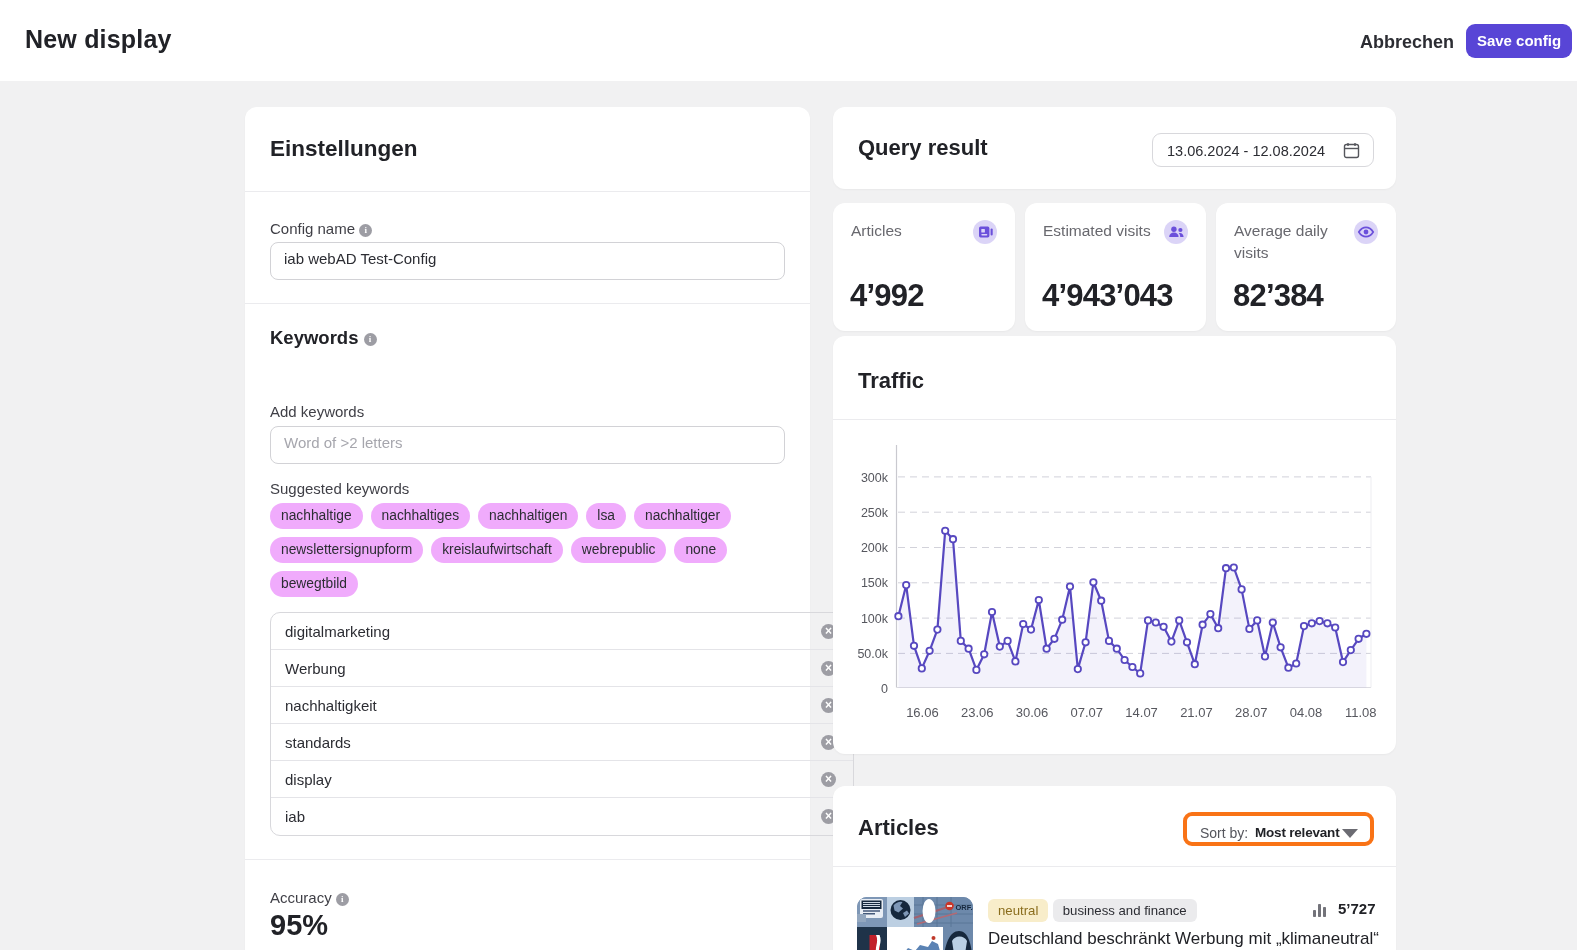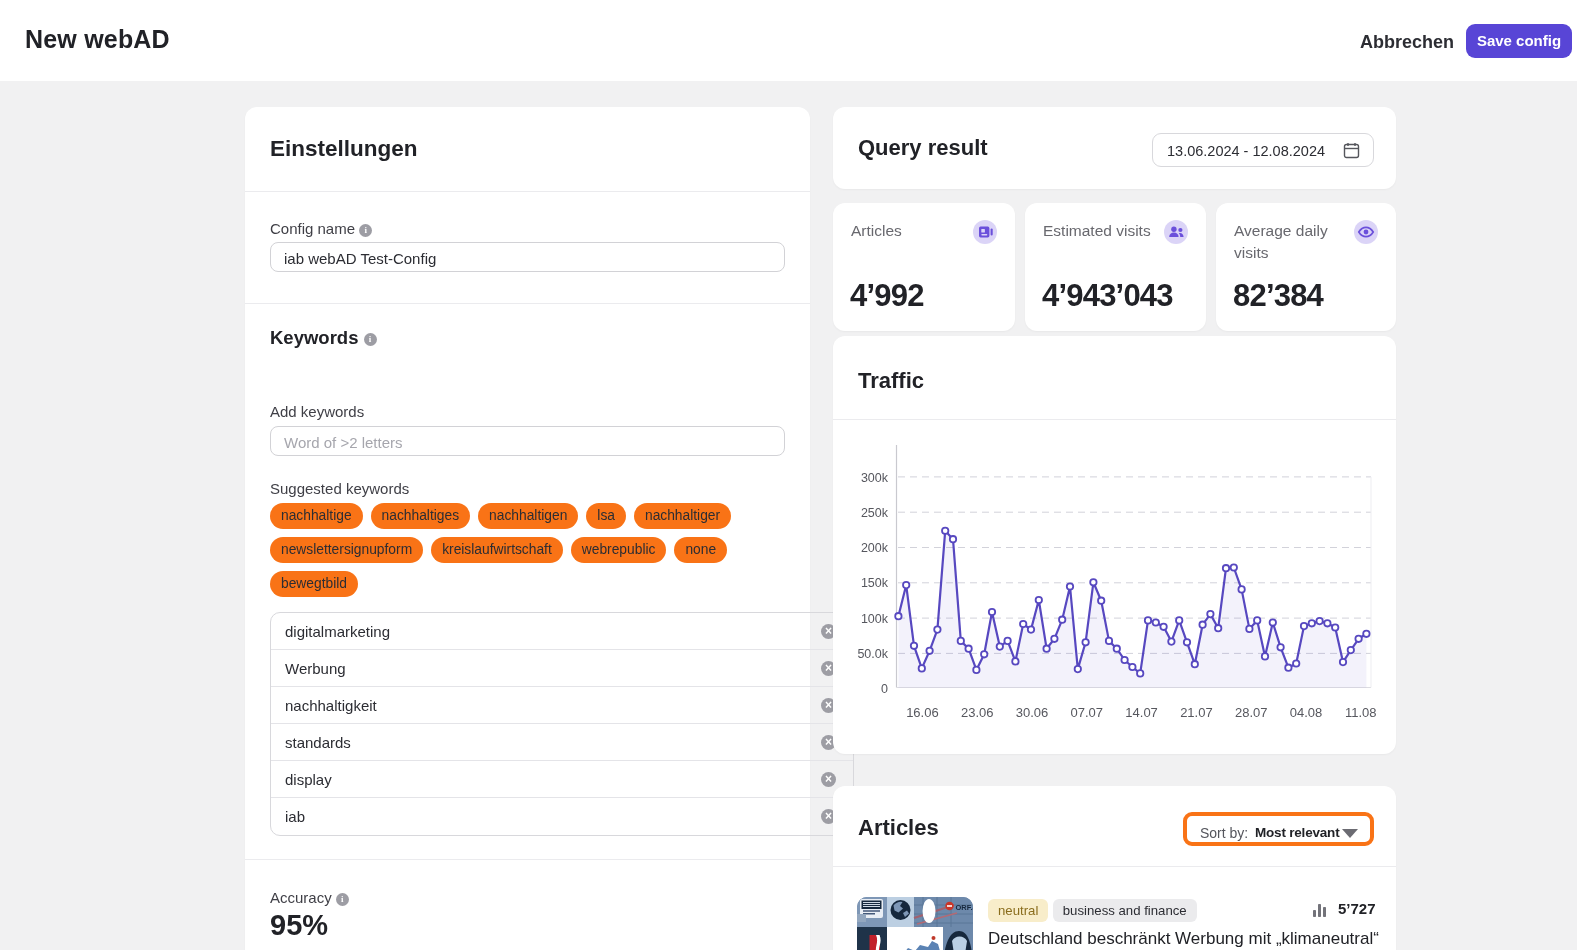--- a/index.html
+++ b/index.html
@@ -9,23 +9,23 @@
 .abbrechen { position:absolute; right:123px; top:32px; font-size:18px; font-weight:600; color:#2c2d33; }
 .savebtn { position:absolute; left:1466px; top:24px; width:106px; height:34px; background:#5845d6; border-radius:9px; color:#fff; font-size:15px; font-weight:700; text-align:center; line-height:34px; }
 .card { position:absolute; background:#fff; border-radius:12px; box-shadow:0 1px 2px rgba(0,0,0,0.04); }
 .divider { position:absolute; left:0; width:100%; height:1px; background:#ebebee; }
 
 
 .leftcard { left:245px; top:107px; width:565px; height:1000px; }
 .lc-title { position:absolute; left:25px; top:29px; font-size:22.5px; font-weight:600; color:#212227; }
 .label { font-size:15px; color:#3f3f46; }
 .info { display:inline-block; width:13px; height:13px; background:#9d9da4; border-radius:50%; color:#fff; font-size:9px; font-weight:700; text-align:center; line-height:13px; vertical-align:1px; font-family:"Liberation Serif",serif; }
-.input { position:absolute; left:25px; width:515px; height:30px; border:1px solid #d2d2d6; border-radius:8px; background:#fff; font-size:15px; color:#2c2d33; line-height:32px; padding-left:13px; }
+.input { position:absolute; left:25px; width:515px; height:38px; border:1px solid #d2d2d6; border-radius:8px; background:#fff; font-size:15px; color:#2c2d33; line-height:32px; padding-left:13px; }
 .ph { color:#a6a6ad; }
-.chip { display:inline-block; height:26px; line-height:26px; background:#f97316; border-radius:13px; padding:0 11px; font-size:13.8px; color:#2c2d33; margin-right:8px; margin-bottom:8px; }
+.chip { display:inline-block; height:26px; line-height:26px; background:#f0abfc; border-radius:13px; padding:0 11px; font-size:13.8px; color:#2c2d33; margin-right:8px; margin-bottom:8px; }
 .kwlist { position:absolute; left:25px; top:505px; width:584px; border:1px solid #d8d8dc; border-radius:10px; }
 .kwrow { position:relative; height:37px; line-height:37px; padding-left:14px; font-size:15px; color:#2c2d33; border-bottom:1px solid #e4e4e8; }
 .kwrow:last-child { border-bottom:none; }
 .xbtn { position:absolute; right:17px; top:11px; width:15px; height:15px; background:#9d9da4; border-radius:50%; }
 .xbtn:before { content:"\00d7"; position:absolute; left:0; top:0; width:15px; height:15px; color:#fff; font-size:12px; line-height:15px; text-align:center; font-weight:700; }
 
 
 .querycard { left:833px; top:107px; width:563px; height:82px; }
 .q-title { position:absolute; left:25px; top:28px; font-size:22px; font-weight:600; color:#212227; }
 .datebox { position:absolute; left:319px; top:26px; width:222px; height:34px; border:1px solid #d8d8dc; border-radius:9px; }
@@ -51,21 +51,21 @@
 .thumb { position:absolute; left:24px; top:111px; width:116px; height:116px; border-radius:10px; overflow:hidden; }
 .tag { display:inline-block; height:23px; line-height:23px; border-radius:6px; padding:0 10px; font-size:13.2px; }
 .tag.neutral { background:#f8edca; color:#8a6d1d; }
 .tag.cat { background:#ebebed; color:#2c2d33; }
 .art-title { position:absolute; left:155px; top:143px; font-size:17px; color:#212227; white-space:nowrap; }
 .artnum { position:absolute; left:505px; top:114px; font-size:15px; font-weight:600; color:#212227; }
 </style>
 </head>
 <body>
 <div class="header">
-  <div class="h-title">New webAD</div>
+  <div class="h-title">New display</div>
   <div class="abbrechen">Abbrechen</div>
   <div class="savebtn">Save config</div>
 </div>
 
 <div class="card leftcard">
   <div class="lc-title">Einstellungen</div>
   <div class="divider" style="top:84px;"></div>
   <div class="label" style="position:absolute;left:25px;top:113px;">Config name <span class="info">i</span></div>
   <div class="input" style="top:135px;">iab webAD Test-Config</div>
   <div class="divider" style="top:196px;"></div>

